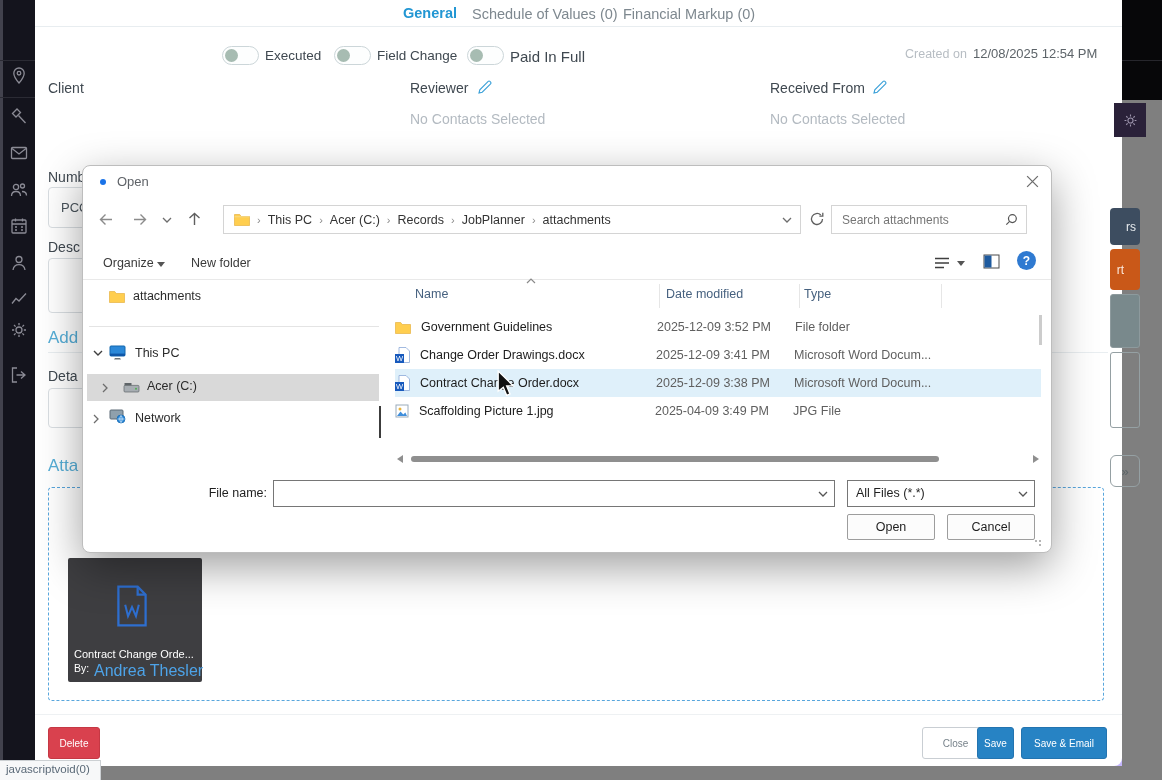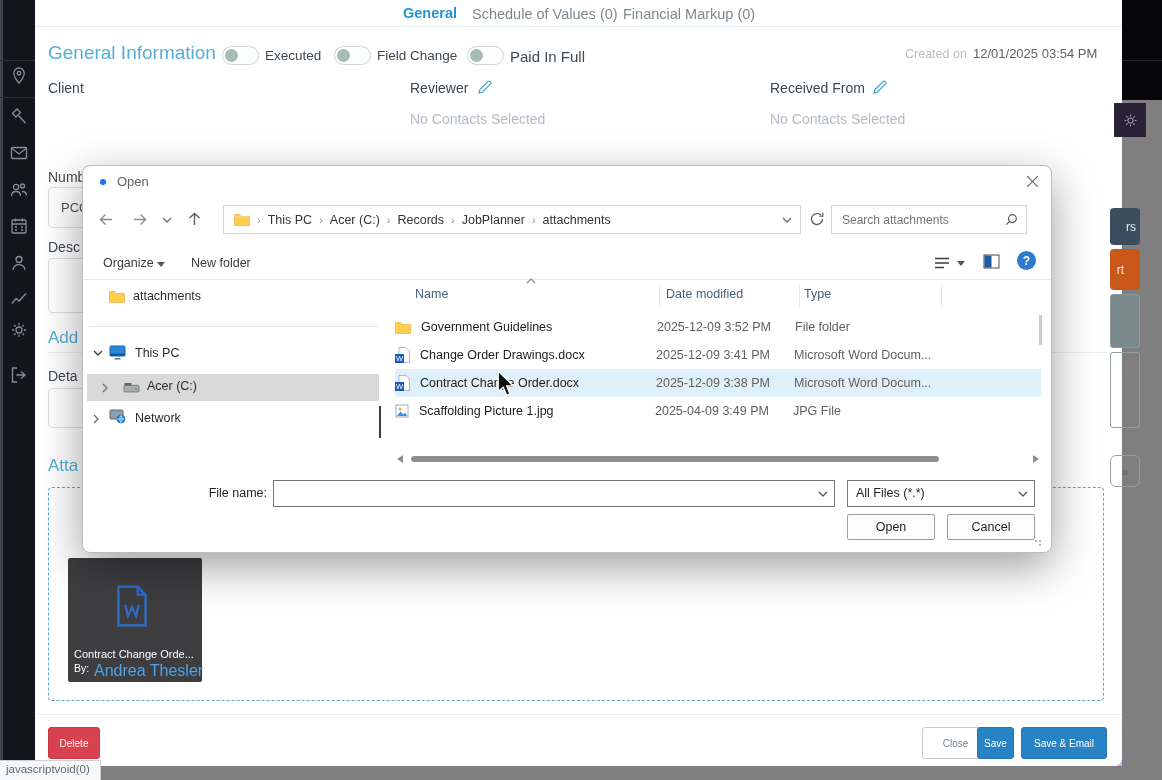--- a/index.html
+++ b/index.html
@@ -115,35 +115,34 @@
       </span>
   </nav>
 
   <main class="abs" style="left:35px;top:0;width:1087px;height:766px;background:#fff;border-bottom-right-radius:8px">
 
     <span class="abs tab active" style="left:368px;top:5px;font-weight:bold">General</span>
     <span class="abs tab" style="left:437px;top:6px">Schedule of Values (0)</span>
     <span class="abs tab" style="left:588px;top:6px">Financial Markup (0)</span>
     <span class="abs" style="left:0;top:26px;width:1087px;height:1px;background:#e8edf0"></span>
 
-    <span class="abs h-blue" style="left:13px;top:42px">General Information</span>
     <span class="toggle" style="left:187px;top:46px">
         <i></i>
       </span>
     <span class="abs lbl" style="left:230px;top:48px;font-size:13.5px">Executed</span>
     <span class="toggle" style="left:299px;top:46px">
         <i></i>
       </span>
     <span class="abs lbl" style="left:342px;top:48px;font-size:13.5px">Field Change</span>
     <span class="toggle" style="left:432px;top:46px">
         <i></i>
       </span>
     <span class="abs lbl" style="left:475px;top:48px;font-size:15px">Paid In Full</span>
     <span class="abs" style="left:870px;top:47px;font-size:12.5px;color:#b7bdc3">Created on</span>
-    <span class="abs" style="left:938px;top:46px;font-size:13px;color:#5d6469">12/01/2025 03:54 PM</span>
+    <span class="abs" style="left:938px;top:46px;font-size:13px;color:#5d6469">12/08/2025 12:54 PM</span>
 
     <span class="abs lbl" style="left:13px;top:80px">Client</span>
     <span class="abs lbl" style="left:375px;top:80px">Reviewer</span>
     <span class="abs" style="left:442px;top:79px">
       <svg viewBox="0 0 16 16" width="16" height="16" fill="none" stroke="#3aa0d8" stroke-width="1.1">
           <path d="M2 14l.8-3.2 8.4-8.4a1.2 1.2 0 0 1 1.7 0l.7.7a1.2 1.2 0 0 1 0 1.7L5.2 13.2z"></path>
         </svg>
       </span>
     <span class="abs muted" style="left:375px;top:111px">No Contacts Selected</span>
     <span class="abs lbl" style="left:735px;top:80px">Received From</span>

